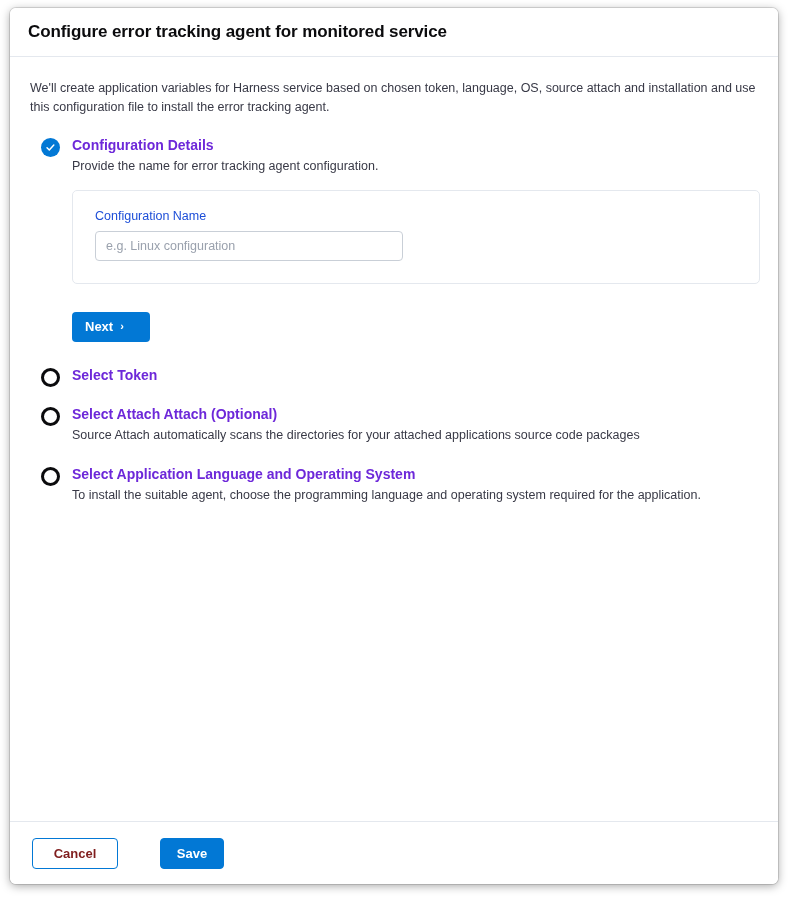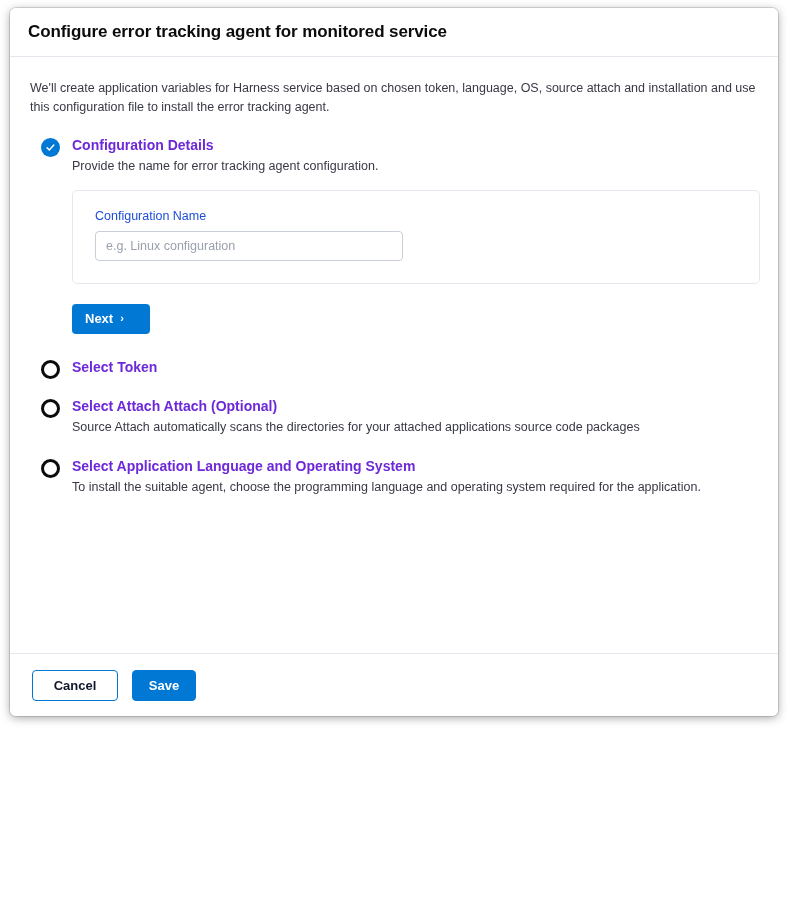--- a/index.html
+++ b/index.html
@@ -11,21 +11,21 @@
   body {
     width: 790px;
     height: 898px;
     overflow: hidden;
   }
   .dialog {
     position: absolute;
     left: 10px;
     top: 8px;
     width: 768px;
-    height: 708px;
+    height: 876px;
     background: #ffffff;
     border-radius: 6px;
     box-shadow: 0 2px 10px rgba(0,0,0,0.35), 0 0 0 1px rgba(0,0,0,0.12);
     display: flex;
     flex-direction: column;
     overflow: hidden;
   }
   .dialog-header {
     height: 48px;
     min-height: 48px;
@@ -126,21 +126,21 @@
     border-radius: 4px;
     padding: 4px 10px;
     font-size: 12.5px;
     color: #0b0b0d;
     font-family: "Liberation Sans", sans-serif;
     background: #ffffff;
     outline: none;
   }
   .text-input::placeholder { color: #9aa1ad; }
   .btn-next {
-    margin-top: 20px;
+    margin-top: 28px;
     margin-bottom: 22px;
     height: 30px;
     min-width: 78px;
     background: #0278d5;
     color: #ffffff;
     border: none;
     border-radius: 4px;
     font-size: 13px;
     font-weight: bold;
     font-family: "Liberation Sans", sans-serif;
@@ -159,39 +159,40 @@
     display: flex;
     align-items: center;
     gap: 14px;
     padding: 0 22px;
     background: #ffffff;
   }
   .btn-cancel {
     height: 31px;
     min-width: 86px;
     background: #ffffff;
-    color: #0f172a;
+    color: #7f1d1d;
     border: 1px solid #0278d5;
     border-radius: 4px;
     font-size: 13px;
     font-weight: bold;
     font-family: "Liberation Sans", sans-serif;
     cursor: pointer;
   }
   .btn-save {
     height: 31px;
     min-width: 64px;
     background: #0278d5;
     color: #ffffff;
     border: 1px solid #0278d5;
     border-radius: 4px;
     font-size: 13px;
     font-weight: bold;
     font-family: "Liberation Sans", sans-serif;
     cursor: pointer;
+    margin-left: 28px;
   }
 </style>
 </head>
 <body>
 
 <div class="dialog">
 
   <div class="dialog-header">
     <div class="dialog-title">Configure error tracking agent for monitored service</div>
   </div>

